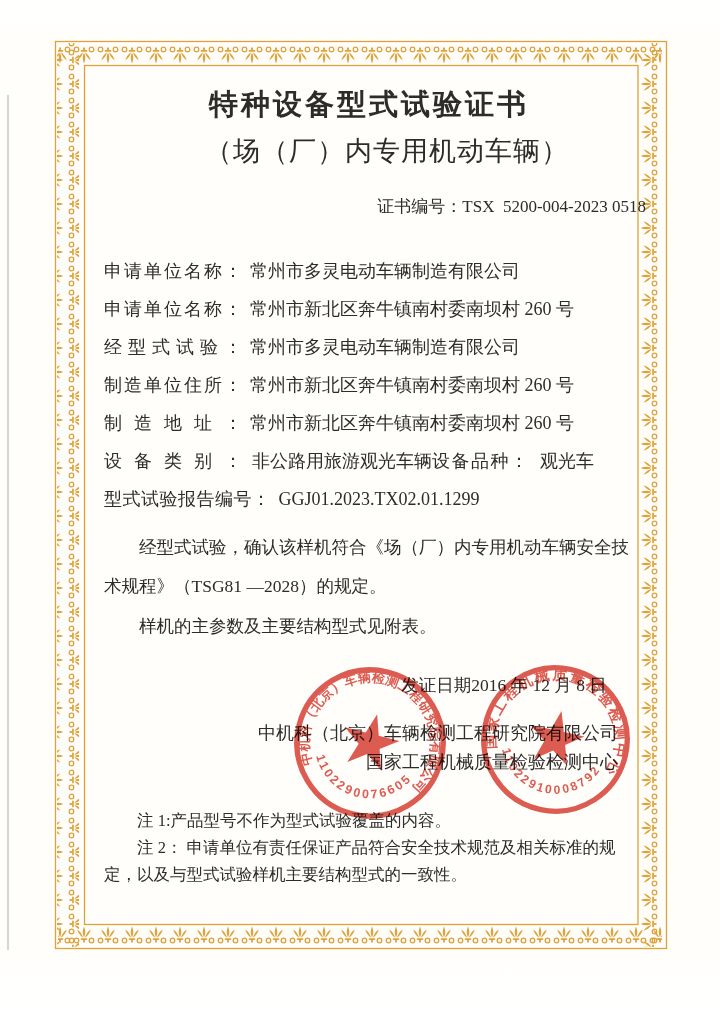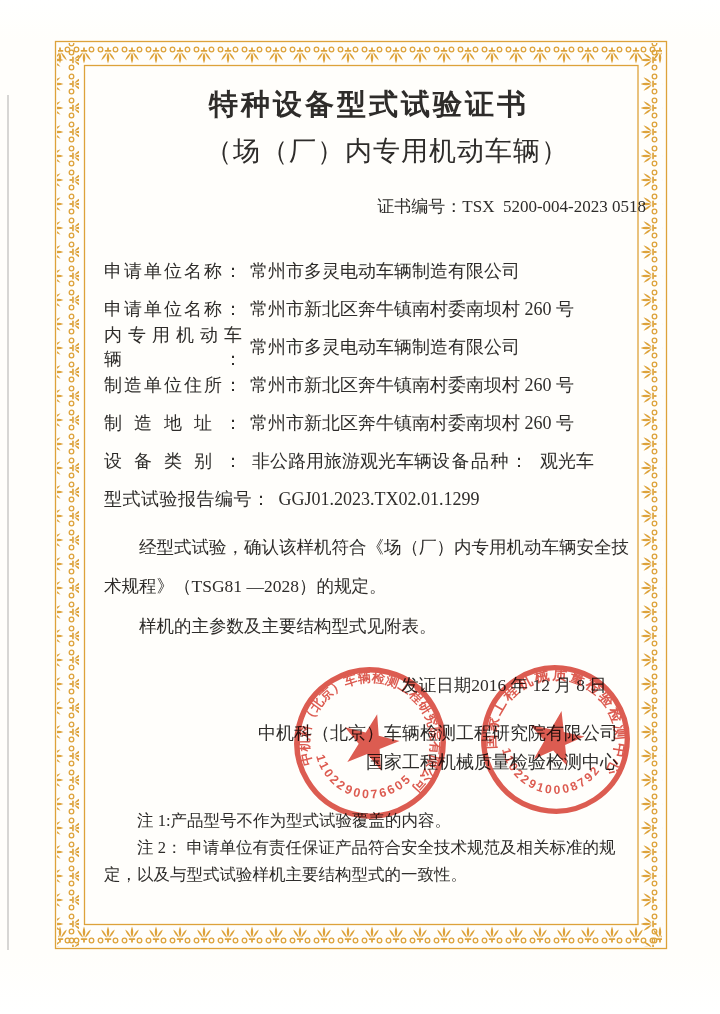--- a/index.html
+++ b/index.html
@@ -86,21 +86,21 @@
     <div class="fields">
       <div class="frow">
         <span class="lbl">申请单位名称：</span>
         <span class="val">常州市多灵电动车辆制造有限公司</span>
       </div>
       <div class="frow">
         <span class="lbl">申请单位名称：</span>
         <span class="val">常州市新北区奔牛镇南村委南坝村 260 号</span>
       </div>
       <div class="frow">
-        <span class="lbl">内专用机动车辆：</span>
+        <span class="lbl">经型式试验：</span>
         <span class="val">常州市多灵电动车辆制造有限公司</span>
       </div>
       <div class="frow">
         <span class="lbl">制造单位住所：</span>
         <span class="val">常州市新北区奔牛镇南村委南坝村 260 号</span>
       </div>
       <div class="frow">
         <span class="lbl">制造地址：</span>
         <span class="val">常州市新北区奔牛镇南村委南坝村 260 号</span>
       </div>

